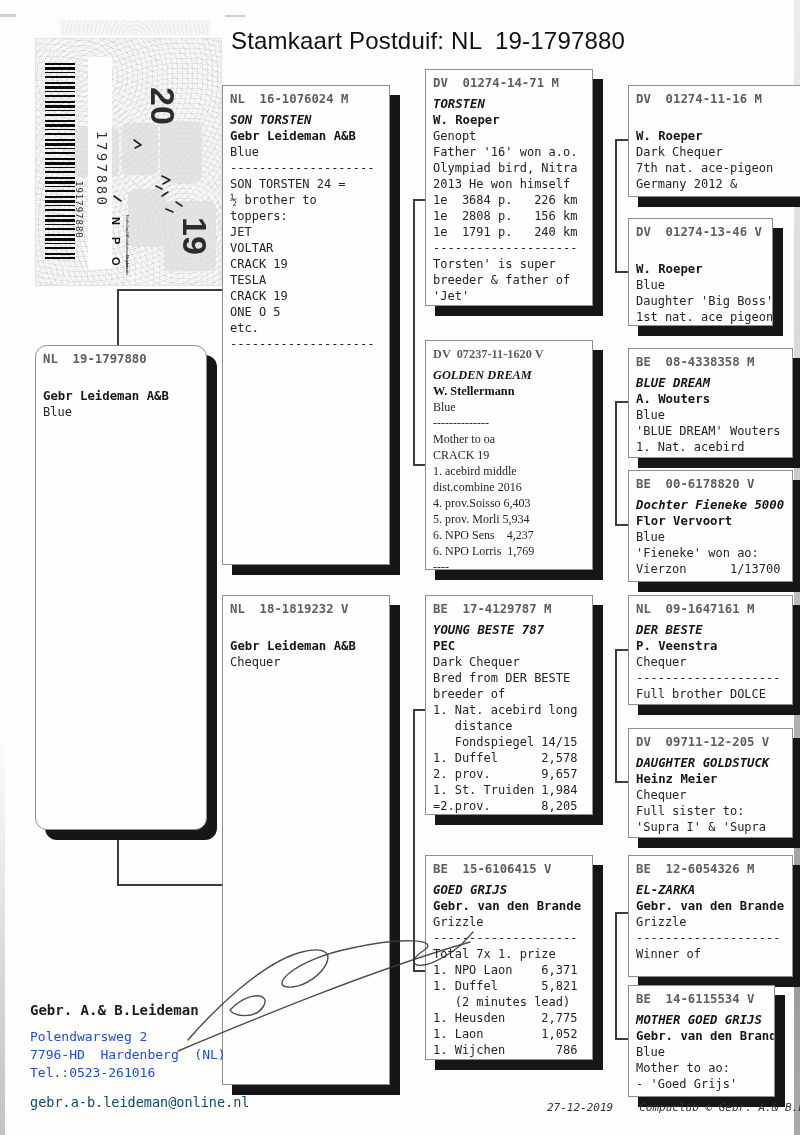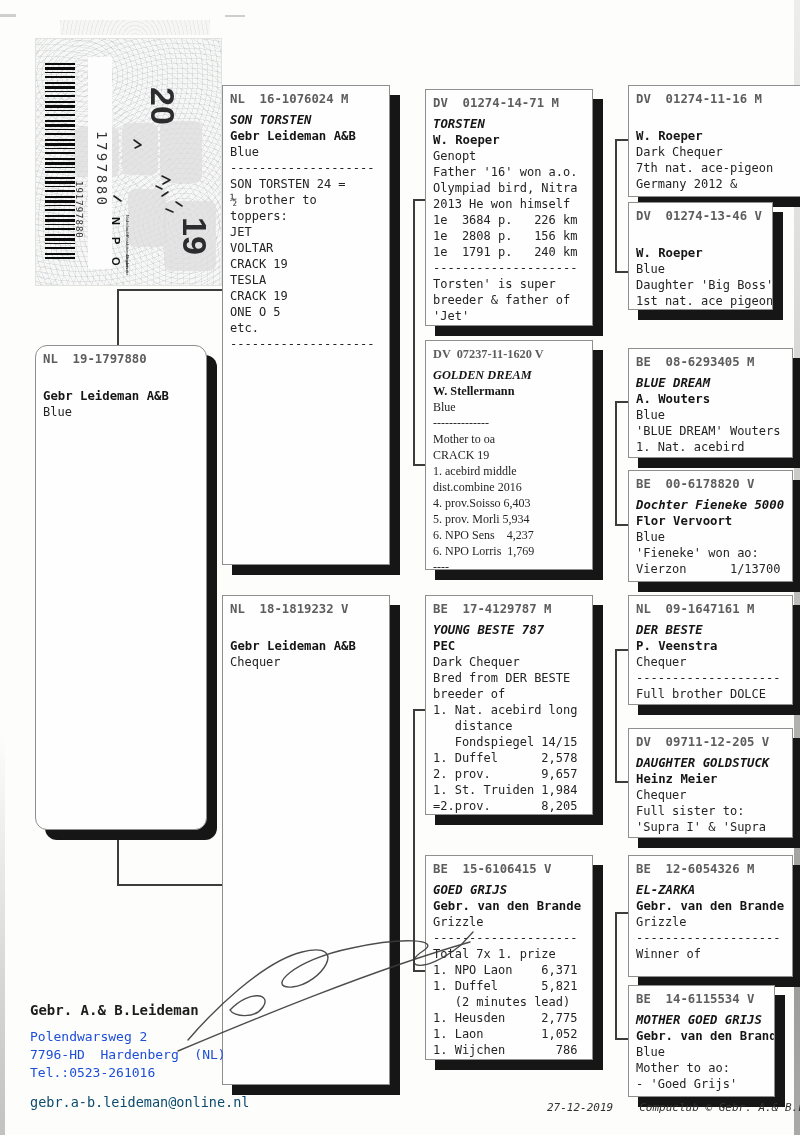--- a/index.html
+++ b/index.html
@@ -56,20 +56,21 @@
 </head>
 <body>
 
 <div id="page">
 
   <div class="edge-r"></div>
   <div class="edge-bl"></div>
   <div class="smudge" style="left:0;top:14px;width:16px;height:3px;"></div>
   <div class="smudge" style="left:225px;top:15px;width:20px;height:2px;"></div>
 
+  <div class="title">Stamkaart Postduif: NL  19-1797880</div>
 
   <div class="stamp-top"></div>
   <div class="stamp">
     <div class="blob" style="left:38px;top:88px;width:45px;height:50px;"></div>
     <div class="blob" style="left:86px;top:84px;width:36px;height:52px;"></div>
     <div class="blob" style="left:124px;top:82px;width:42px;height:62px;"></div>
     <div class="blob" style="left:128px;top:162px;width:52px;height:70px;"></div>
     <div class="blob" style="left:92px;top:150px;width:38px;height:58px;"></div>
     <div class="barcode"></div>
     <div class="rot bc-num" style="left:48px;top:142px;">191797880</div>
@@ -135,21 +136,21 @@
     <div class="blines"><div class="bline">Blue</div><div class="bline">--------------------</div><div class="bline">SON TORSTEN 24 =</div><div class="bline">½ brother to</div><div class="bline">toppers:</div><div class="bline">JET</div><div class="bline">VOLTAR</div><div class="bline">CRACK 19</div><div class="bline">TESLA</div><div class="bline">CRACK 19</div><div class="bline">ONE O 5</div><div class="bline">etc.</div><div class="bline">--------------------</div></div>
   </div>
 
   <div class="pbox" style="left:222px;top:595px;width:168px;height:490px;">
     <div class="hdr">NL  18-1819232 V</div>
     <div class="bname"></div>
     <div class="owner">Gebr Leideman A&amp;B</div>
     <div class="blines"><div class="bline">Chequer</div></div>
   </div>
 
-  <div class="pbox" style="left:425px;top:89px;width:168px;height:237px;">
+  <div class="pbox" style="left:425px;top:69px;width:168px;height:237px;">
     <div class="hdr">DV  01274-14-71 M</div>
     <div class="bname">TORSTEN</div>
     <div class="owner">W. Roeper</div>
     <div class="blines"><div class="bline">Genopt</div><div class="bline">Father '16' won a.o.</div><div class="bline">Olympiad bird, Nitra</div><div class="bline">2013 He won himself</div><div class="bline">1e  3684 p.   226 km</div><div class="bline">1e  2808 p.   156 km</div><div class="bline">1e  1791 p.   240 km</div><div class="bline">--------------------</div><div class="bline">Torsten' is super</div><div class="bline">breeder &amp; father of</div><div class="bline">'Jet'</div></div>
   </div>
 
   <div class="pbox" style="left:425px;top:340px;width:168px;height:230px;font-family:Liberation Serif, serif;">
     <div class="hdr">DV  07237-11-1620 V</div>
     <div class="bname">GOLDEN DREAM</div>
     <div class="owner">W. Stellermann</div>
@@ -170,29 +171,29 @@
     <div class="blines"><div class="bline">Grizzle</div><div class="bline">--------------------</div><div class="bline">Total 7x 1. prize</div><div class="bline">1. NPO Laon    6,371</div><div class="bline">1. Duffel      5,821</div><div class="bline">   (2 minutes lead)</div><div class="bline">1. Heusden     2,775</div><div class="bline">1. Laon        1,052</div><div class="bline">1. Wijchen       786</div><div class="bline">1. Heusden       656</div><div class="bline">1. Hapert        231</div></div>
   </div>
 
   <div class="pbox" style="left:628px;top:85px;width:173px;height:112px;">
     <div class="hdr">DV  01274-11-16 M</div>
     <div class="bname"></div>
     <div class="owner">W. Roeper</div>
     <div class="blines"><div class="bline">Dark Chequer</div><div class="bline">7th nat. ace-pigeon</div><div class="bline">Germany 2012 &amp;</div></div>
   </div>
 
-  <div class="pbox" style="left:628px;top:202px;width:145px;height:108px;">
+  <div class="pbox" style="left:628px;top:218px;width:145px;height:108px;">
     <div class="hdr">DV  01274-13-46 V</div>
     <div class="bname"></div>
     <div class="owner">W. Roeper</div>
     <div class="blines"><div class="bline">Blue</div><div class="bline">Daughter 'Big Boss'</div><div class="bline">1st nat. ace pigeon</div></div>
   </div>
 
   <div class="pbox" style="left:628px;top:348px;width:165px;height:110px;">
-    <div class="hdr">BE  08-6293405 M</div>
+    <div class="hdr">BE  08-4338358 M</div>
     <div class="bname">BLUE DREAM</div>
     <div class="owner">A. Wouters</div>
     <div class="blines"><div class="bline">Blue</div><div class="bline">'BLUE DREAM' Wouters</div><div class="bline">1. Nat. acebird</div></div>
   </div>
 
   <div class="pbox" style="left:628px;top:470px;width:165px;height:112px;">
     <div class="hdr">BE  00-6178820 V</div>
     <div class="bname">Dochter Fieneke 5000</div>
     <div class="owner">Flor Vervoort</div>
     <div class="blines"><div class="bline">Blue</div><div class="bline">'Fieneke' won ao:</div><div class="bline">Vierzon      1/13700</div></div>

